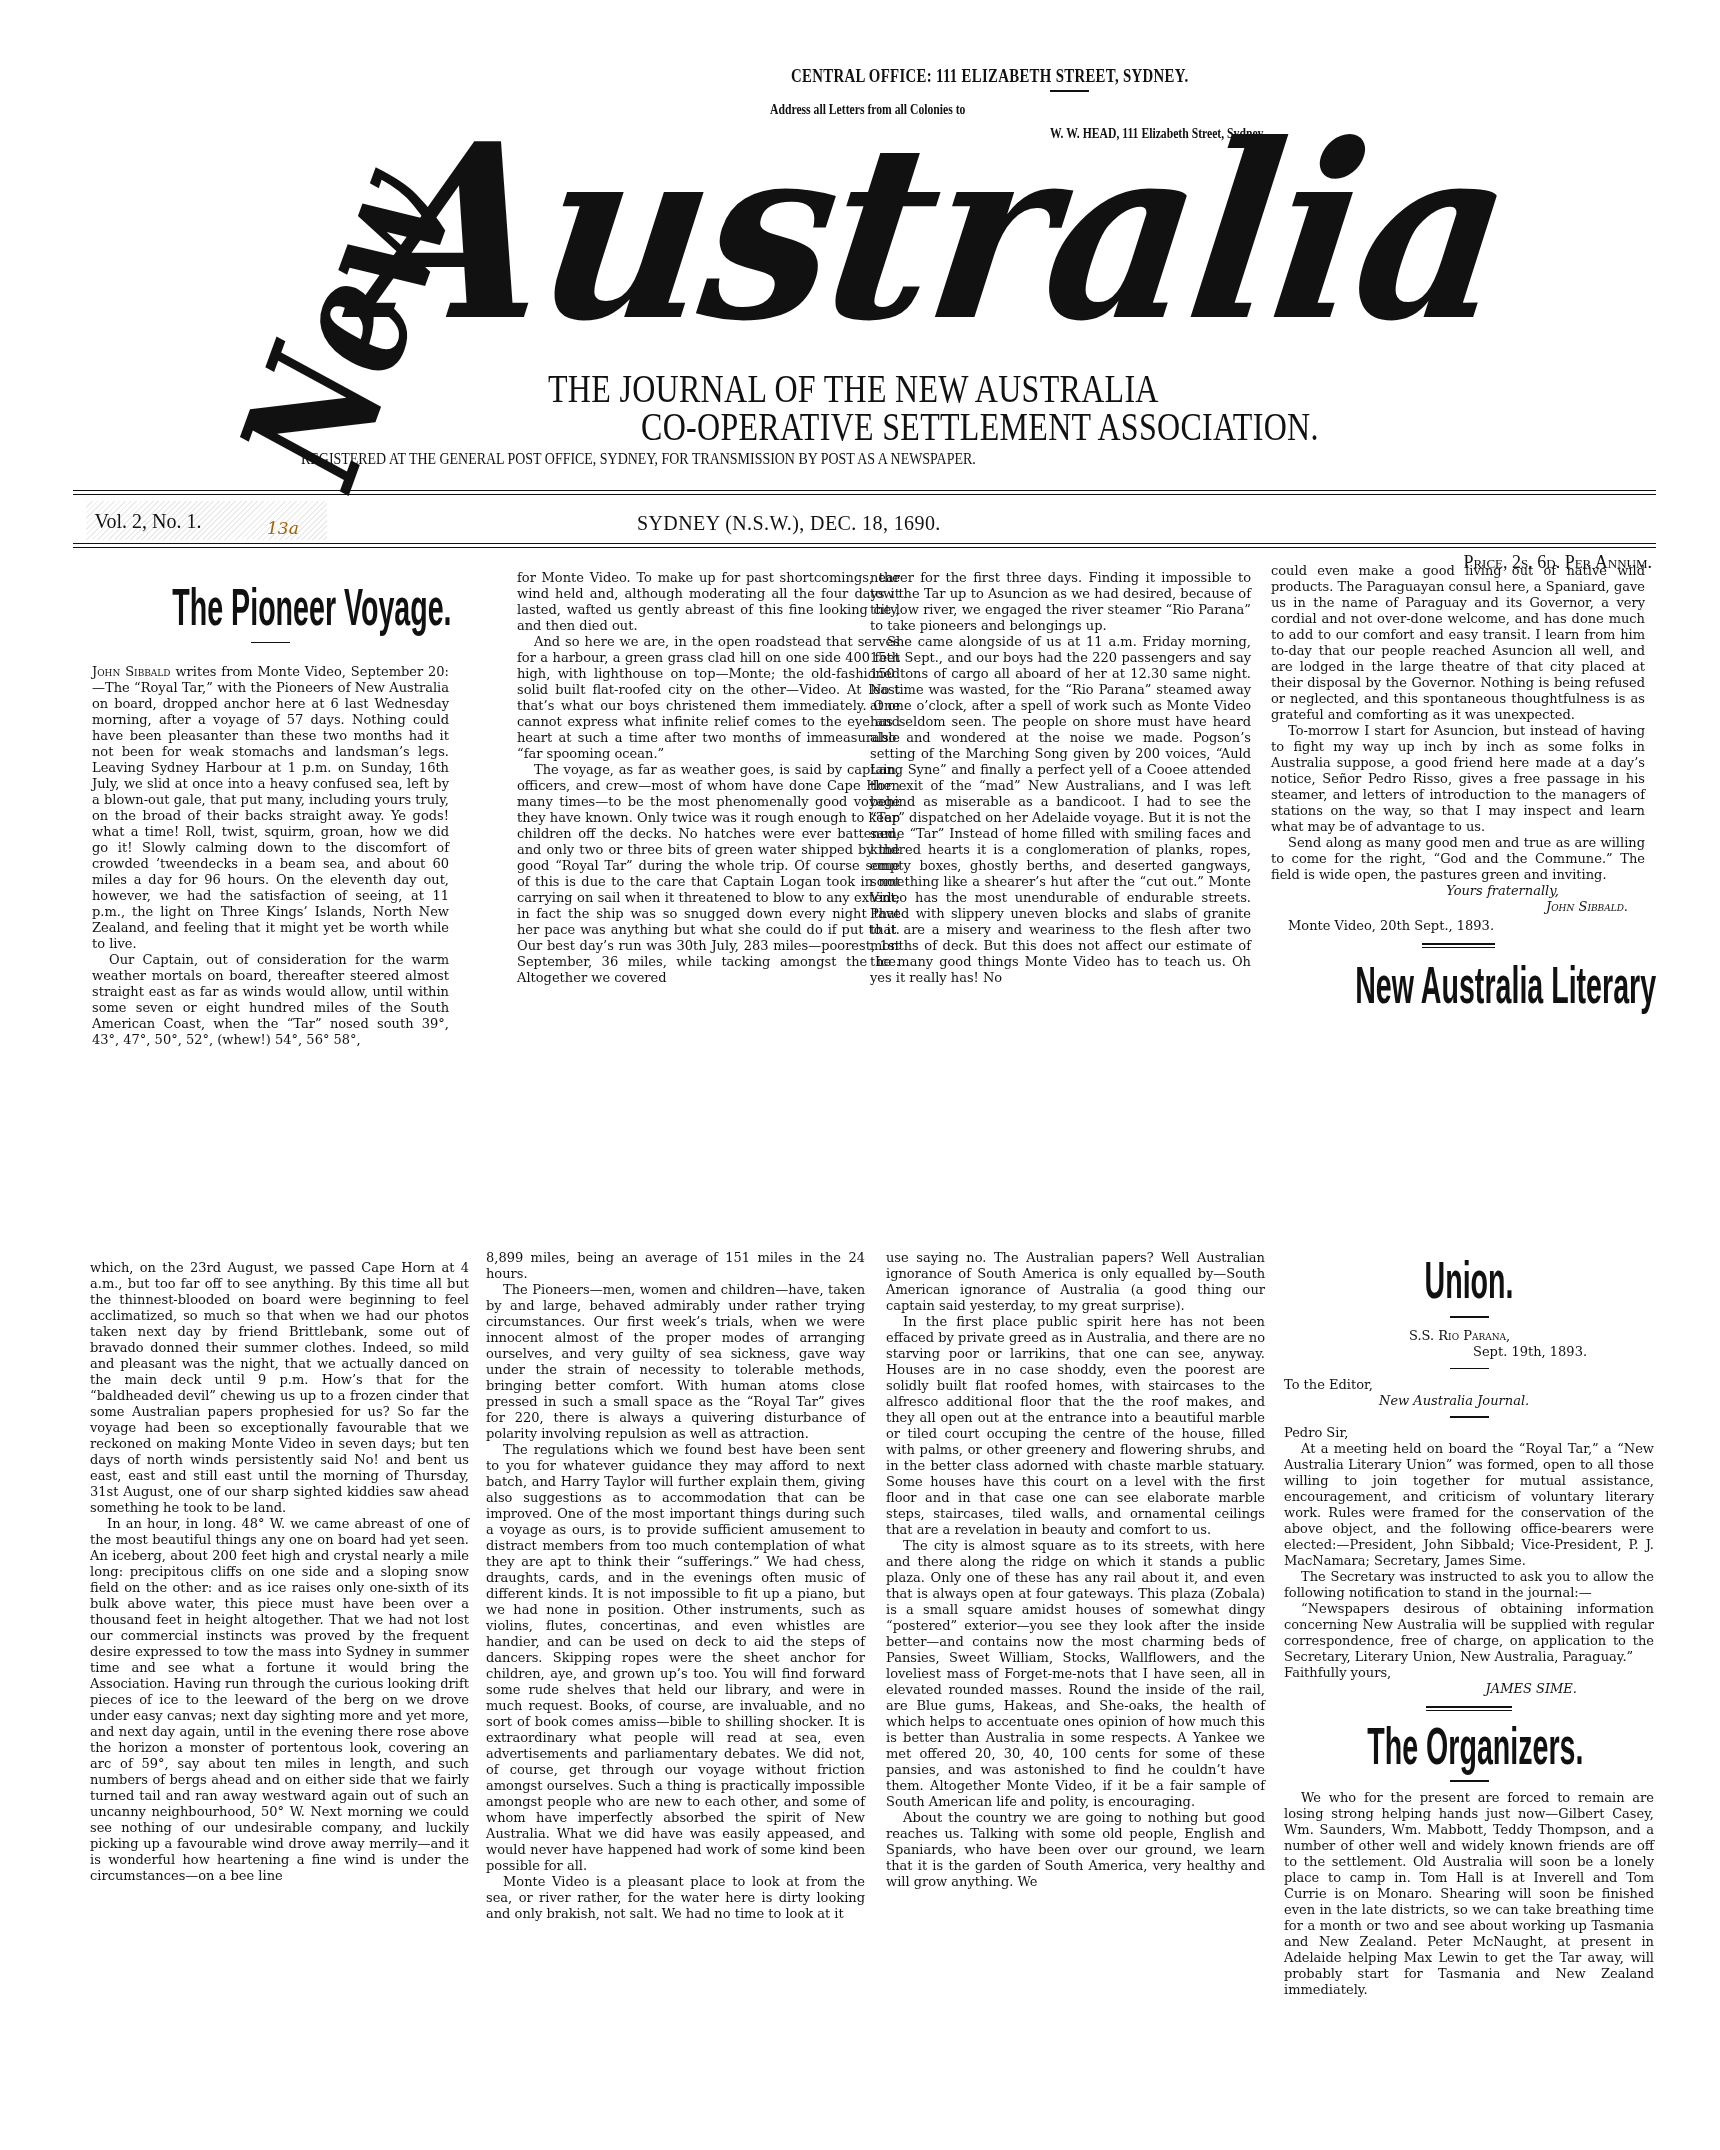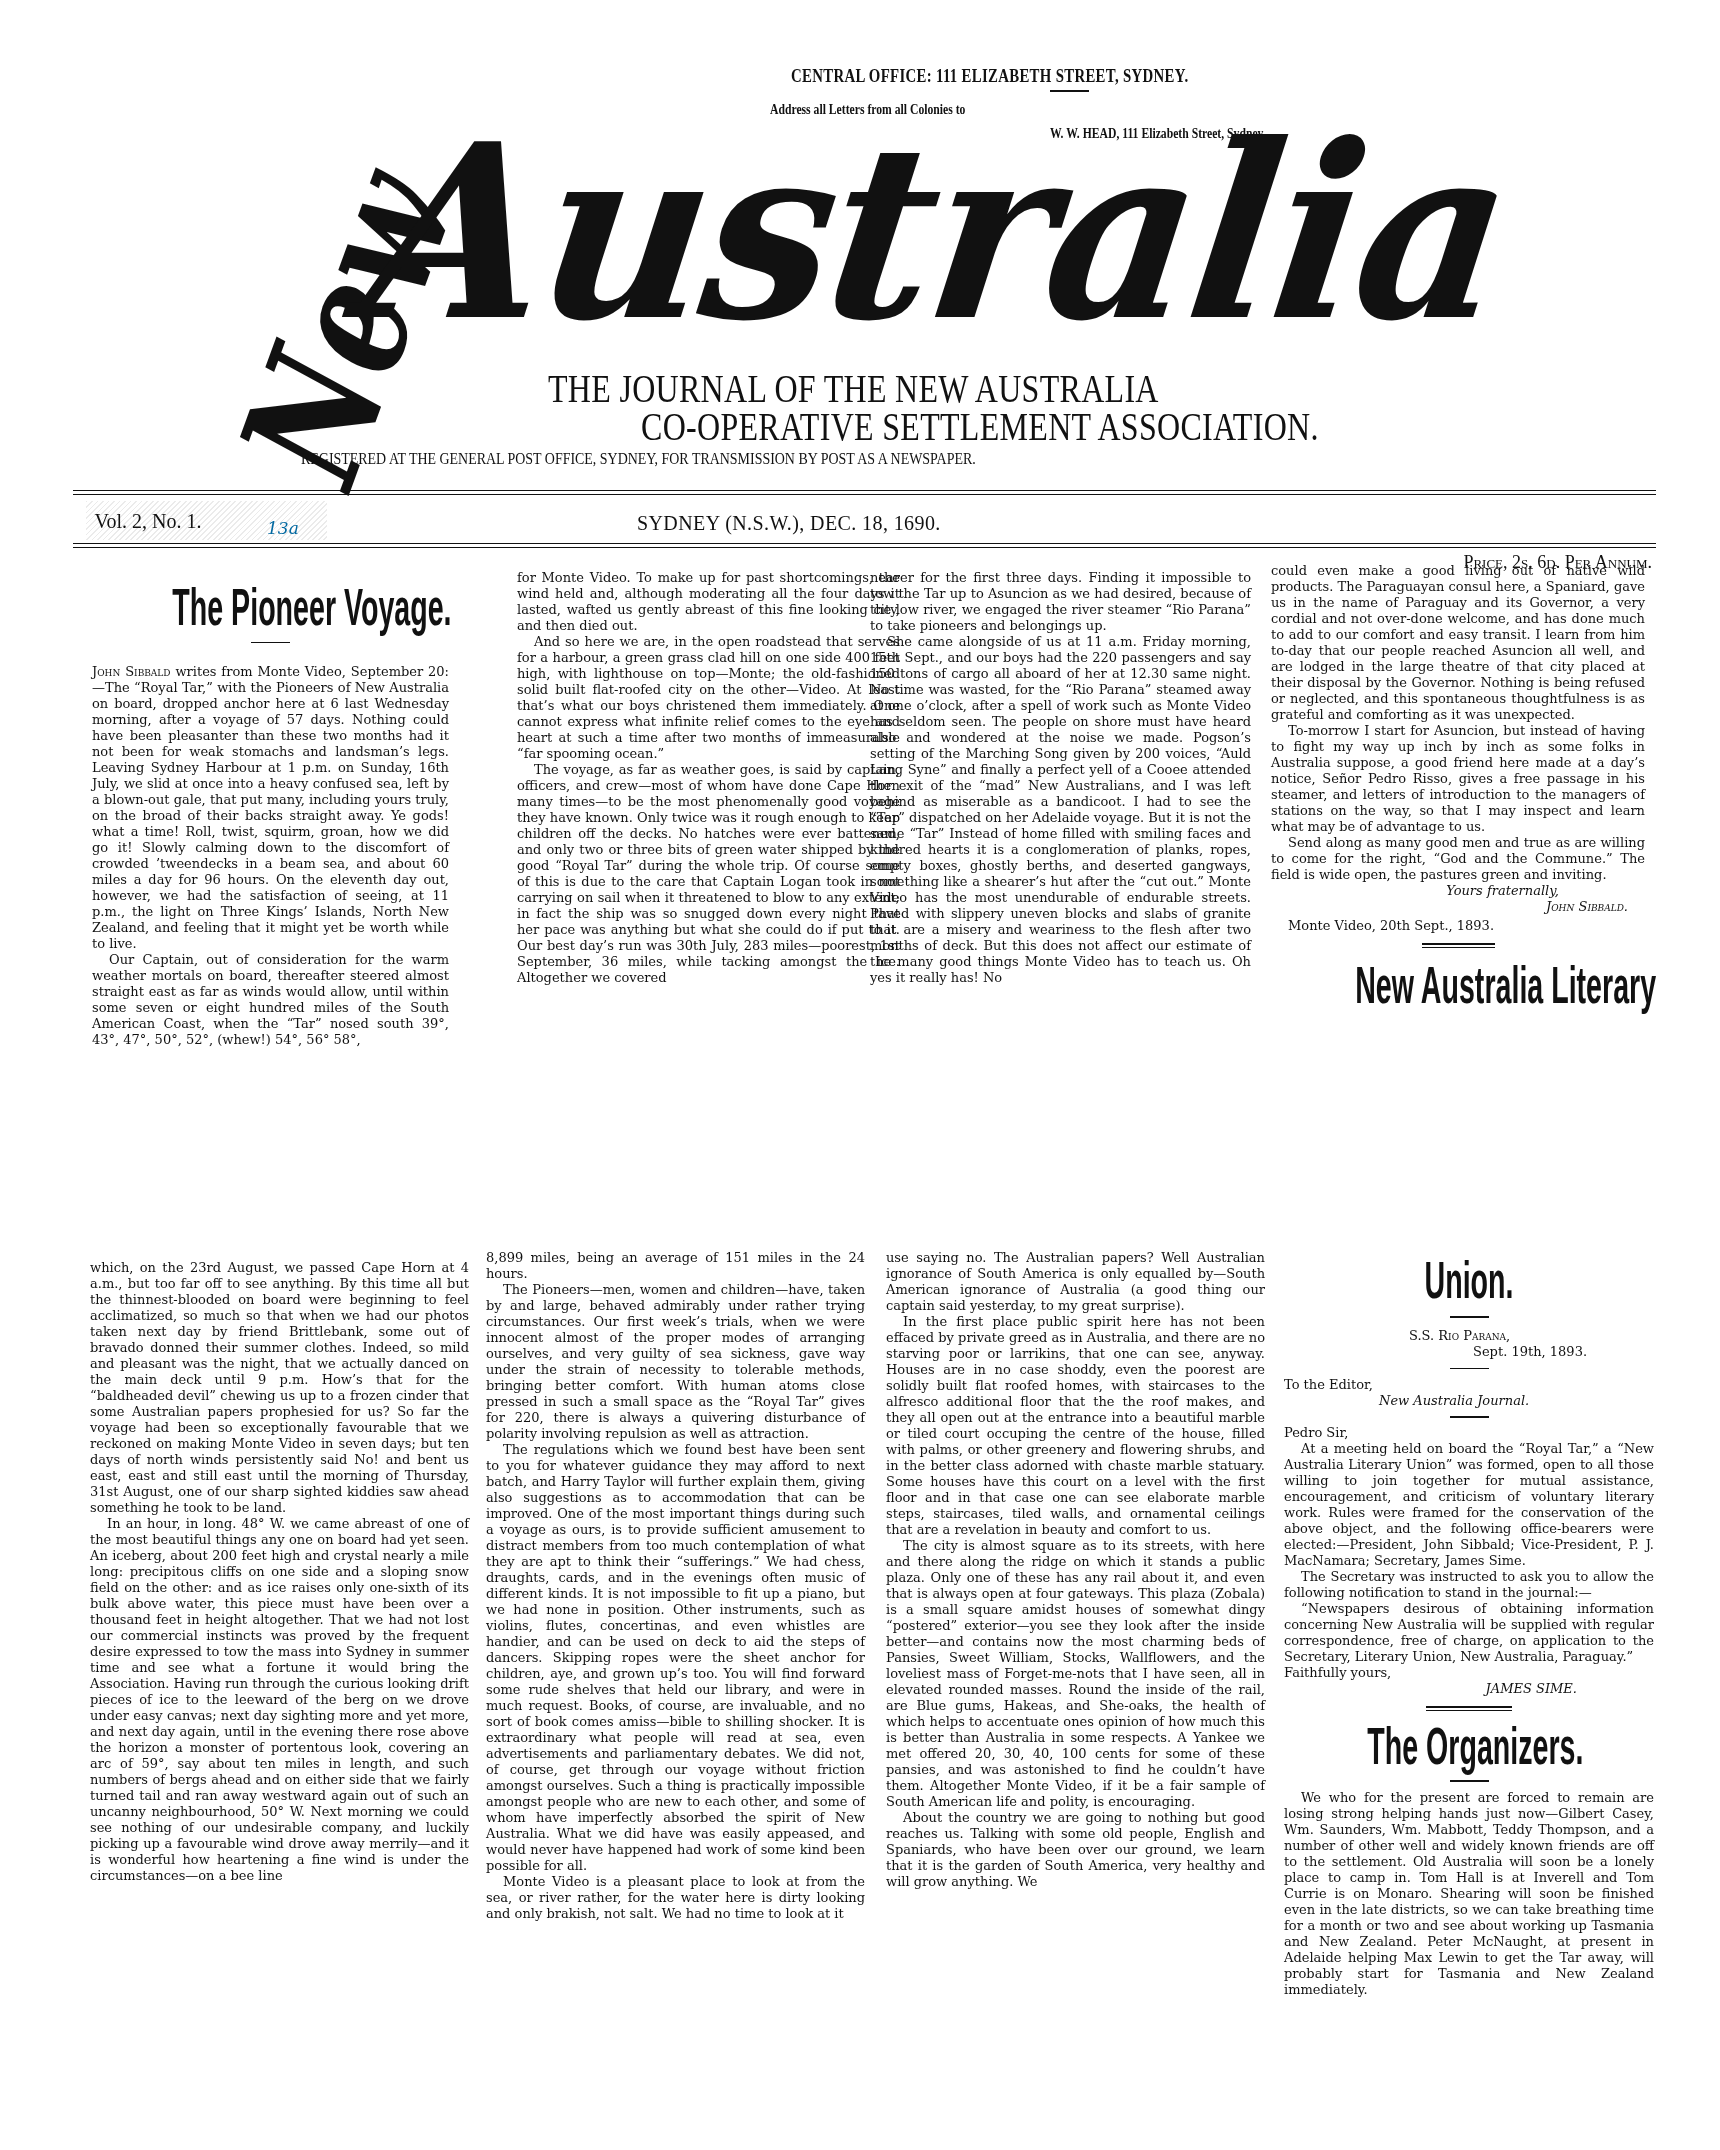--- a/index.html
+++ b/index.html
@@ -15,21 +15,21 @@
   .logo-new { left: 189px; top: 142px; font-family: "DejaVu Serif", serif; font-style: italic; font-weight: bold; font-size: 129px; transform: rotate(-70deg) scaleY(1.3); transform-origin: left top; position: absolute; }
   .logo-aus { left: 387px; top: 112px; font-family: "DejaVu Serif", serif; font-style: italic; font-weight: bold; font-size: 241px; letter-spacing: -4.3px; transform: scaleX(0.95) skewX(-8deg); transform-origin: left top; white-space: nowrap; line-height: 1; position: absolute; }
   .tag1 { left: 548px; top: 368px; font-family: "Liberation Serif", serif; font-size: 41px; transform: scaleX(0.78); transform-origin: left; white-space: nowrap; letter-spacing: 0.4px; line-height: 1; }
   .tag2 { left: 641px; top: 406px; font-family: "Liberation Serif", serif; font-size: 41px; transform: scaleX(0.78); transform-origin: left; white-space: nowrap; letter-spacing: 0.4px; line-height: 1; }
   .registered { left: 301px; top: 449px; font-family: "Liberation Serif", serif; font-size: 17px; transform: scaleX(0.82); transform-origin: left; white-space: nowrap; }
 
   .rule-double { left: 73px; width: 1583px; border-top: 1.7px solid #111; border-bottom: 0.9px solid #111; height: 2.6px; }
   .dateline { left: 86px; top: 501px; width: 1566px; height: 39px; }
   .vol { position: absolute; left: 8.6px; top: 8.6px; font-family: "Liberation Serif", serif; font-size: 20px; }
   .vol-scribble { position: absolute; left: 0; top: 0; width: 241px; height: 39px; background: repeating-linear-gradient(135deg, rgba(0,0,0,0.08) 0 1.3px, transparent 1.3px 3.9px); }
-  .handwriting { position: absolute; left: 116px; top: 1.7px; font-family: "DejaVu Serif", serif; font-style: italic; font-size: 17px; color: #0369a1; }
+  .handwriting { position: absolute; left: 116px; top: 1.7px; font-family: "DejaVu Serif", serif; font-style: italic; font-size: 17px; color: #a16207; }
   .dl-center { position: absolute; left: 551px; top: 10.8px; font-family: "Liberation Serif", serif; font-size: 20px; letter-spacing: 0.4px; }
   .dl-price { position: absolute; right: 0; top: 10.8px; font-family: "Liberation Serif", serif; font-size: 18px; font-variant: small-caps; margin-top: 40px; }
 
   
   .col { position: absolute; font-family: "DejaVu Serif", serif; font-size: 13px; line-height: 16px; text-align: justify; hyphens: manual; }
   .col p { margin: 0; text-indent: 17px; }
   .col p.noindent { text-indent: 0; }
   .sc { font-variant: small-caps; }
   .headline { font-family: "Liberation Sans", sans-serif; font-weight: bold; text-align: center; transform: scaleX(0.55); transform-origin: center top; white-space: nowrap; line-height: 1; }
   .short-rule { height: 1.3px; background: #111; margin: 0 auto; }

